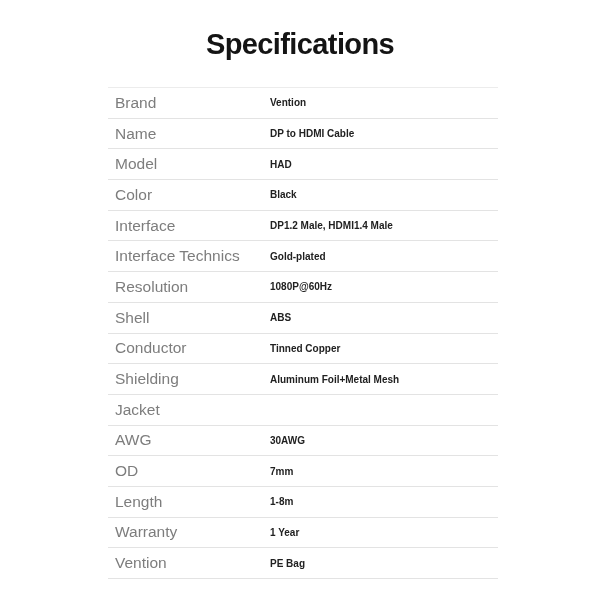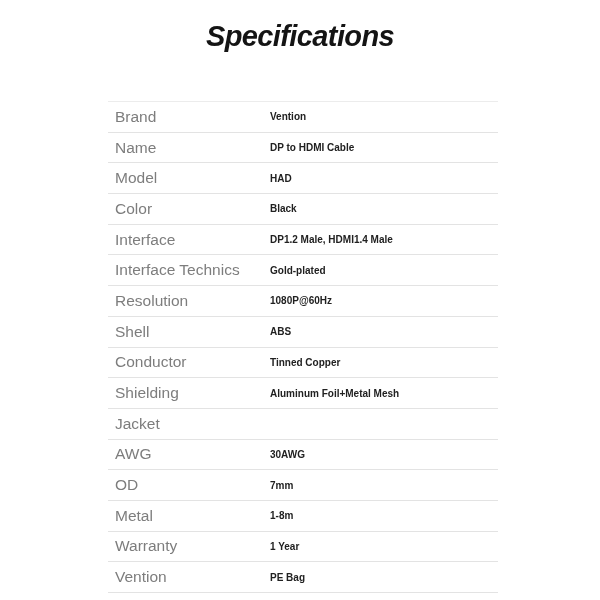--- a/index.html
+++ b/index.html
@@ -9,34 +9,33 @@
   body {
     width: 600px;
     height: 600px;
     background: #ffffff;
     font-family: "Liberation Sans", sans-serif;
     position: relative;
     overflow: hidden;
   }
   .page-title {
     position: absolute;
-    top: 20px;
+    top: 28px;
     left: 0;
     width: 600px;
     text-align: center;
     font-size: 29px;
     font-weight: 700;
     letter-spacing: -0.6px;
     color: #141414;
     margin: 0;
-    font-style: italic;
   }
   .spec-table {
     position: absolute;
-    top: 101px;
+    top: 87px;
     left: 108px;
     width: 390px;
     border-top: 1px solid #ececec;
   }
   .spec-row {
     display: flex;
     align-items: center;
     height: 29.7px;
     border-bottom: 1px solid #e3e3e3;
   }
@@ -110,21 +109,21 @@
   </div>
   <div class="spec-row">
     <span class="spec-label">AWG</span>
     <span class="spec-value">30AWG</span>
   </div>
   <div class="spec-row">
     <span class="spec-label">OD</span>
     <span class="spec-value">7mm</span>
   </div>
   <div class="spec-row">
-    <span class="spec-label">Metal</span>
+    <span class="spec-label">Length</span>
     <span class="spec-value">1-8m</span>
   </div>
   <div class="spec-row">
     <span class="spec-label">Warranty</span>
     <span class="spec-value">1 Year</span>
   </div>
   <div class="spec-row">
     <span class="spec-label">Vention</span>
     <span class="spec-value">PE Bag</span>
   </div>

